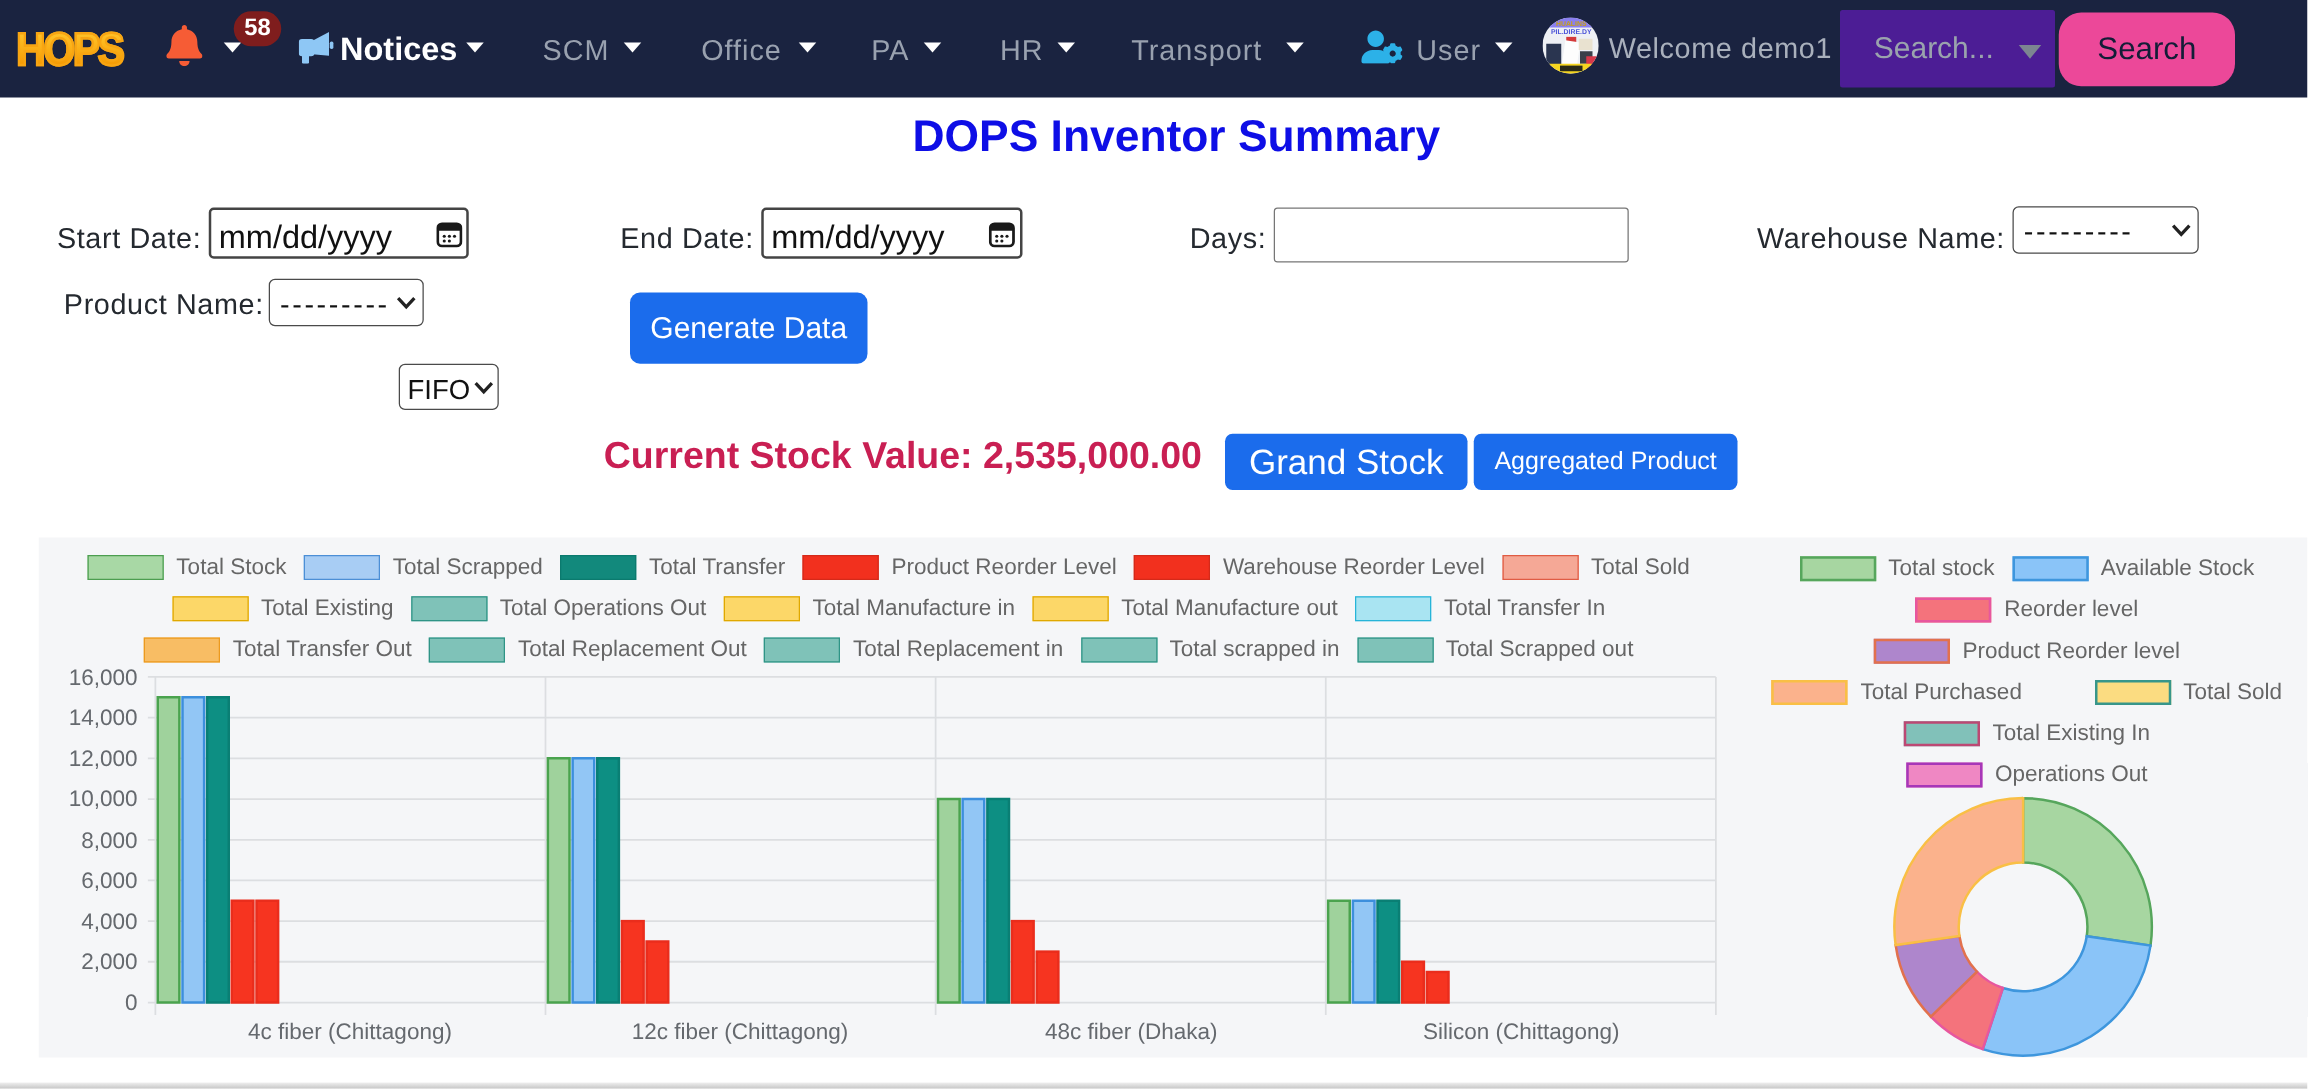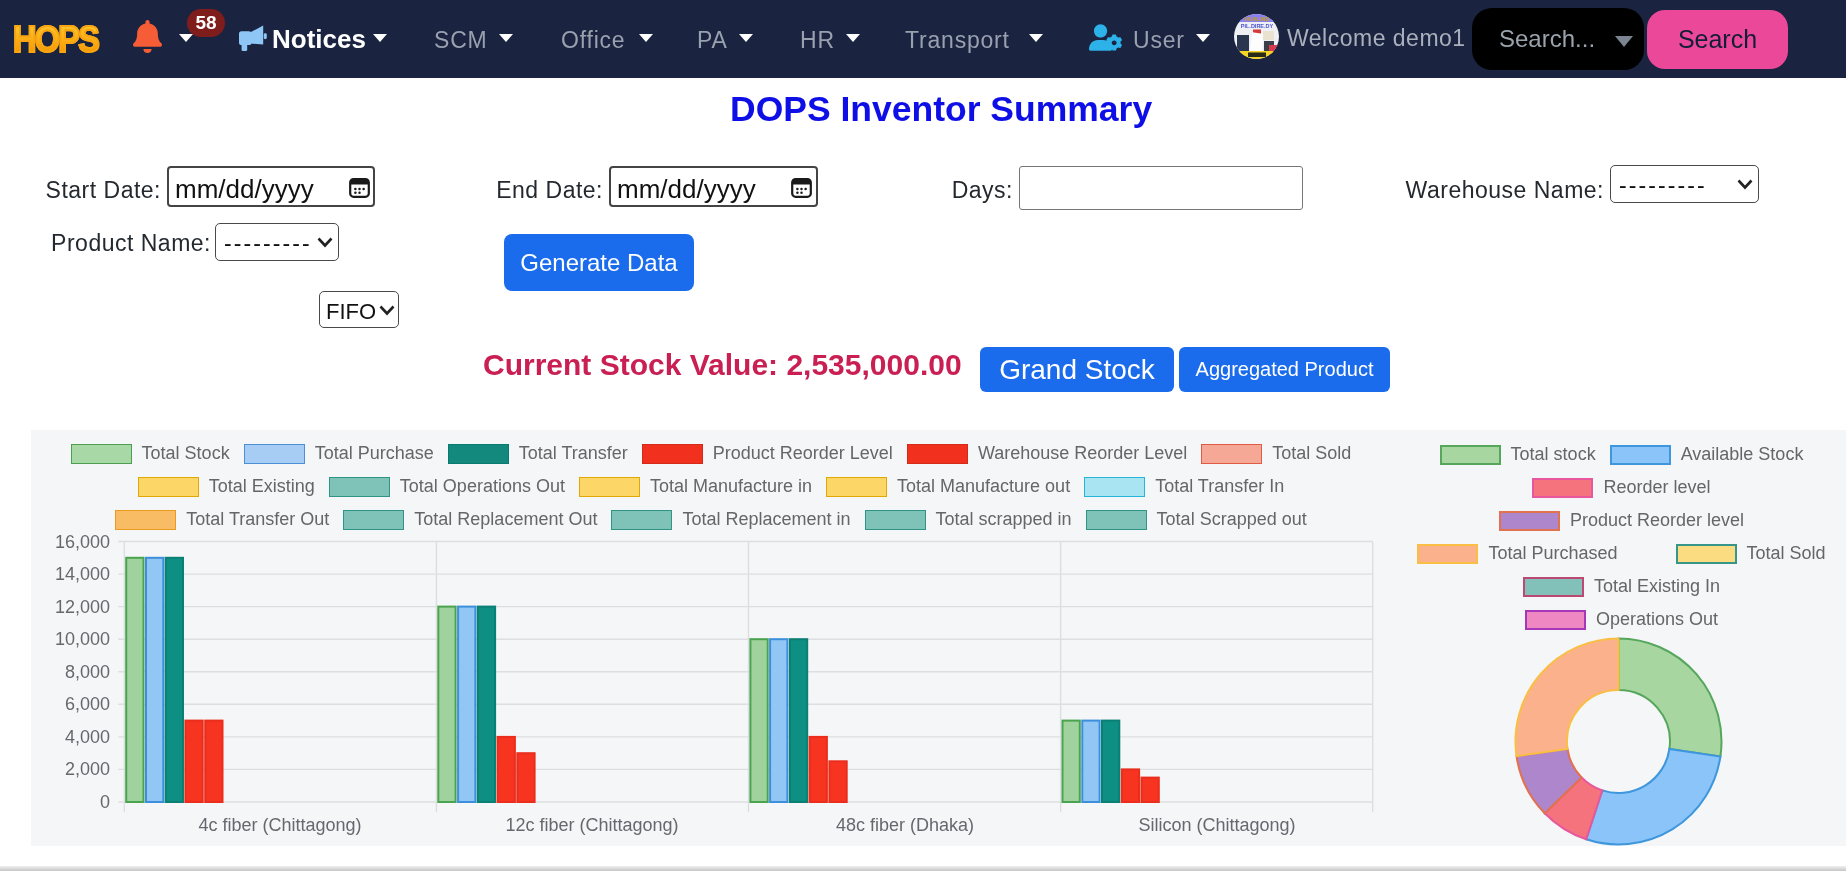--- a/index.html
+++ b/index.html
@@ -7,21 +7,21 @@
 #page { position:relative; width:1846px; height:871px; }
 .abs { position:absolute; }
 
 #nav { position:absolute; left:0; top:0; width:1846px; height:78px; background:#1a2340; }
 #nav .item { position:absolute; color:#99a1af; font-size:23px; top:27px; letter-spacing:0.8px; white-space:nowrap; }
 .caret { position:absolute; width:0; height:0; border-left:7px solid transparent; border-right:7px solid transparent; border-top:8px solid #fff; }
 #logo { position:absolute; left:13px; top:19px; font-size:37px; font-weight:900; letter-spacing:-2px; transform:scaleX(0.88); transform-origin:left; background:linear-gradient(180deg,#ffc228 20%,#f49600 85%); -webkit-background-clip:text; background-clip:text; color:transparent; -webkit-text-stroke:2px #f8a512; }
 #badge { position:absolute; left:187px; top:9px; width:38px; height:28px; border-radius:14px; background:#7f1d1d; color:#fff; font-size:19px; font-weight:bold; text-align:center; line-height:28px; }
 #notices { position:absolute; left:272px; top:24px; color:#fff; font-size:26px; font-weight:600; }
 #welcome { position:absolute; left:1287px; top:25px; color:#a9b0bc; font-size:23px; letter-spacing:0.5px; white-space:nowrap; }
-#searchbox { position:absolute; left:1472px; top:8px; width:172px; height:62px; background:#000000; border-radius:20px; }
+#searchbox { position:absolute; left:1472px; top:8px; width:172px; height:62px; background:#4c1d95; border-radius:2px; }
 #searchbox .ph { position:absolute; left:27px; top:17px; color:#9aa3ad; font-size:24px; }
 #searchbox .sc { position:absolute; right:11px; top:28px; width:0; height:0; border-left:9px solid transparent; border-right:9px solid transparent; border-top:11px solid #7c8591; }
 #searchbtn { position:absolute; left:1647px; top:10px; width:141px; height:59px; background:#ec4899; border-radius:18px; color:#131d37; font-size:25px; text-align:center; line-height:59px; }
 
 .lbl { position:absolute; color:#24292f; font-size:23px; letter-spacing:0.5px; text-align:right; white-space:nowrap; }
 .dateinput { position:absolute; width:208px; height:41px; border:2px solid #444; border-radius:4px; background:#fff; }
 .dateinput .txt { position:absolute; left:6px; top:6px; font-size:26px; color:#111; }
 .txtinput { position:absolute; border:1.5px solid #767676; border-radius:3px; background:#fff; }
 .sel { position:absolute; border:1.6px solid #4a4a4a; border-radius:5px; background:#fff; font-size:23px; color:#111; }
 .sel .stxt { position:absolute; left:8px; top:6px; letter-spacing:2.1px; }
@@ -159,21 +159,21 @@
   <div class="bluebtn" style="left:1179px;top:347px;width:211px;height:45px;font-size:20px;line-height:45px;border-radius:6px;">Aggregated Product</div>
 
   <div id="panel"></div>
   <div class="legrow" style="top:443px;">
     <div class="legitem">
         <span class="sw" style="background:#a8d8a5;border:1.5px solid #4c9e50"></span>
         <span class="lt">Total Stock</span>
       </div>
     <div class="legitem">
         <span class="sw" style="background:#a8cdf4;border:1.5px solid #4c8fd6"></span>
-        <span class="lt">Total Purchase</span>
+        <span class="lt">Total Scrapped</span>
       </div>
     <div class="legitem">
         <span class="sw" style="background:#12897c;border:1.5px solid #0b7a6e"></span>
         <span class="lt">Total Transfer</span>
       </div>
     <div class="legitem">
         <span class="sw" style="background:#f2301e;border:1.5px solid #d42a1a"></span>
         <span class="lt">Product Reorder Level</span>
       </div>
     <div class="legitem">

